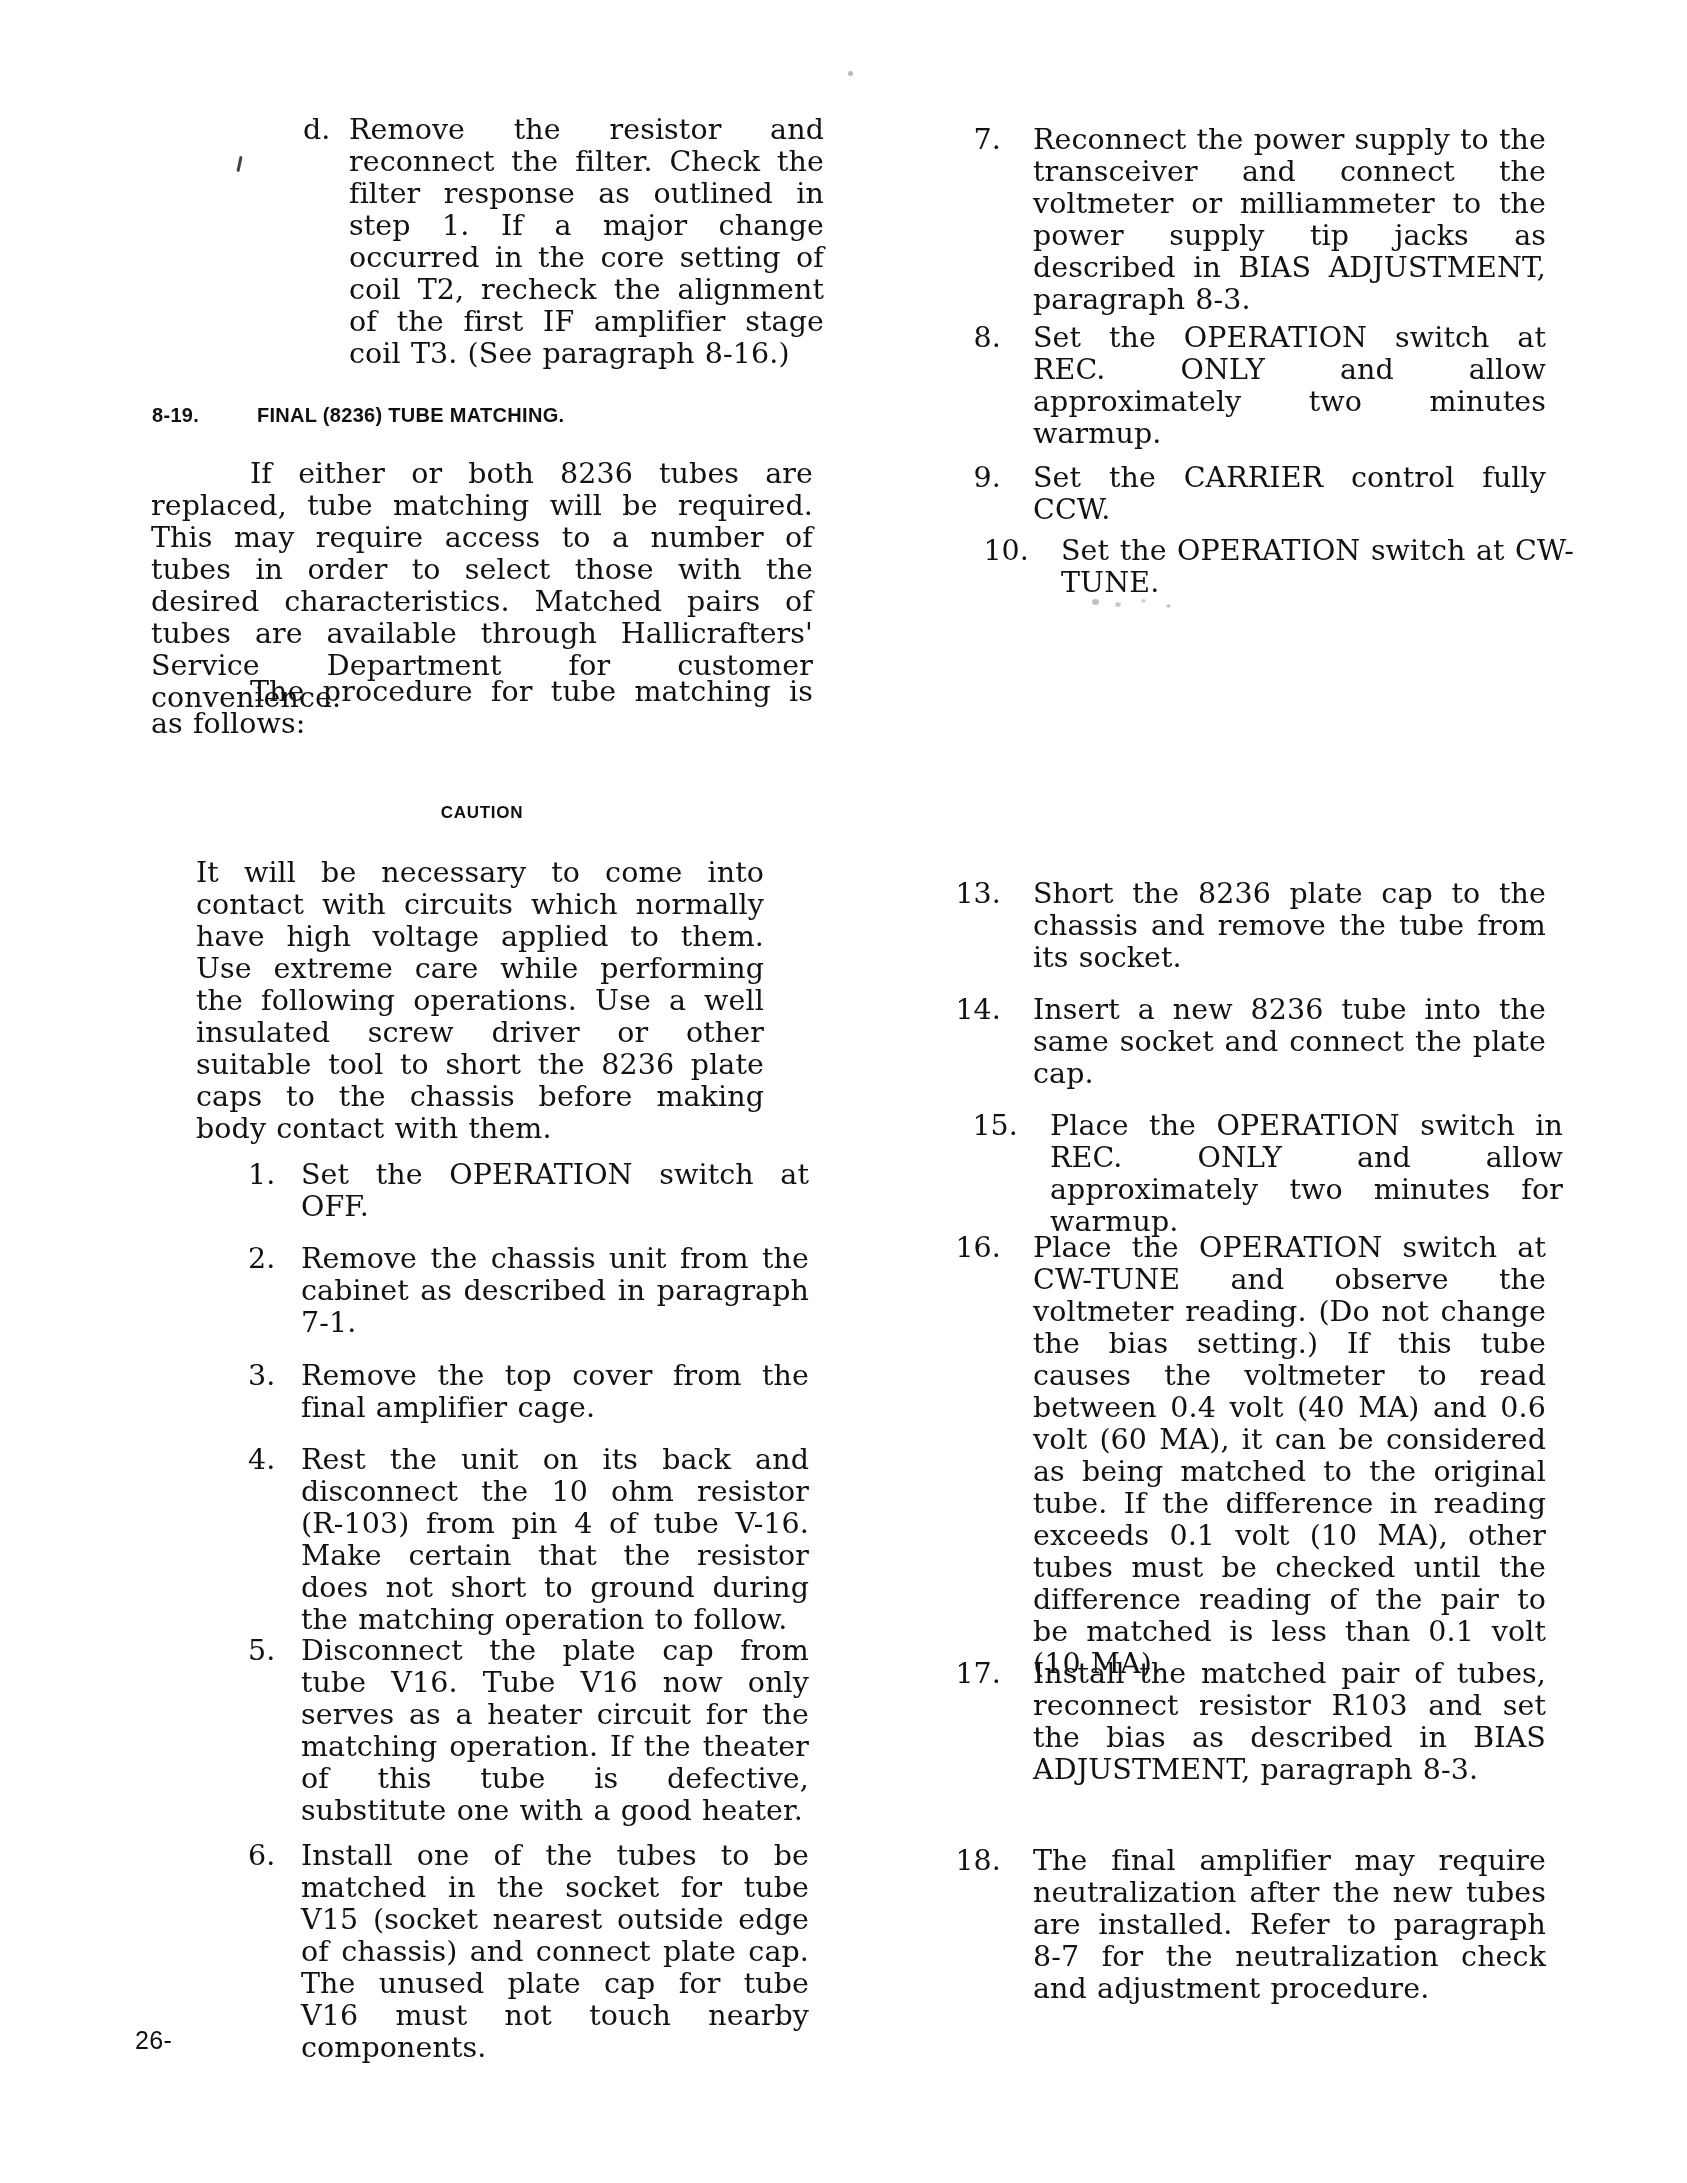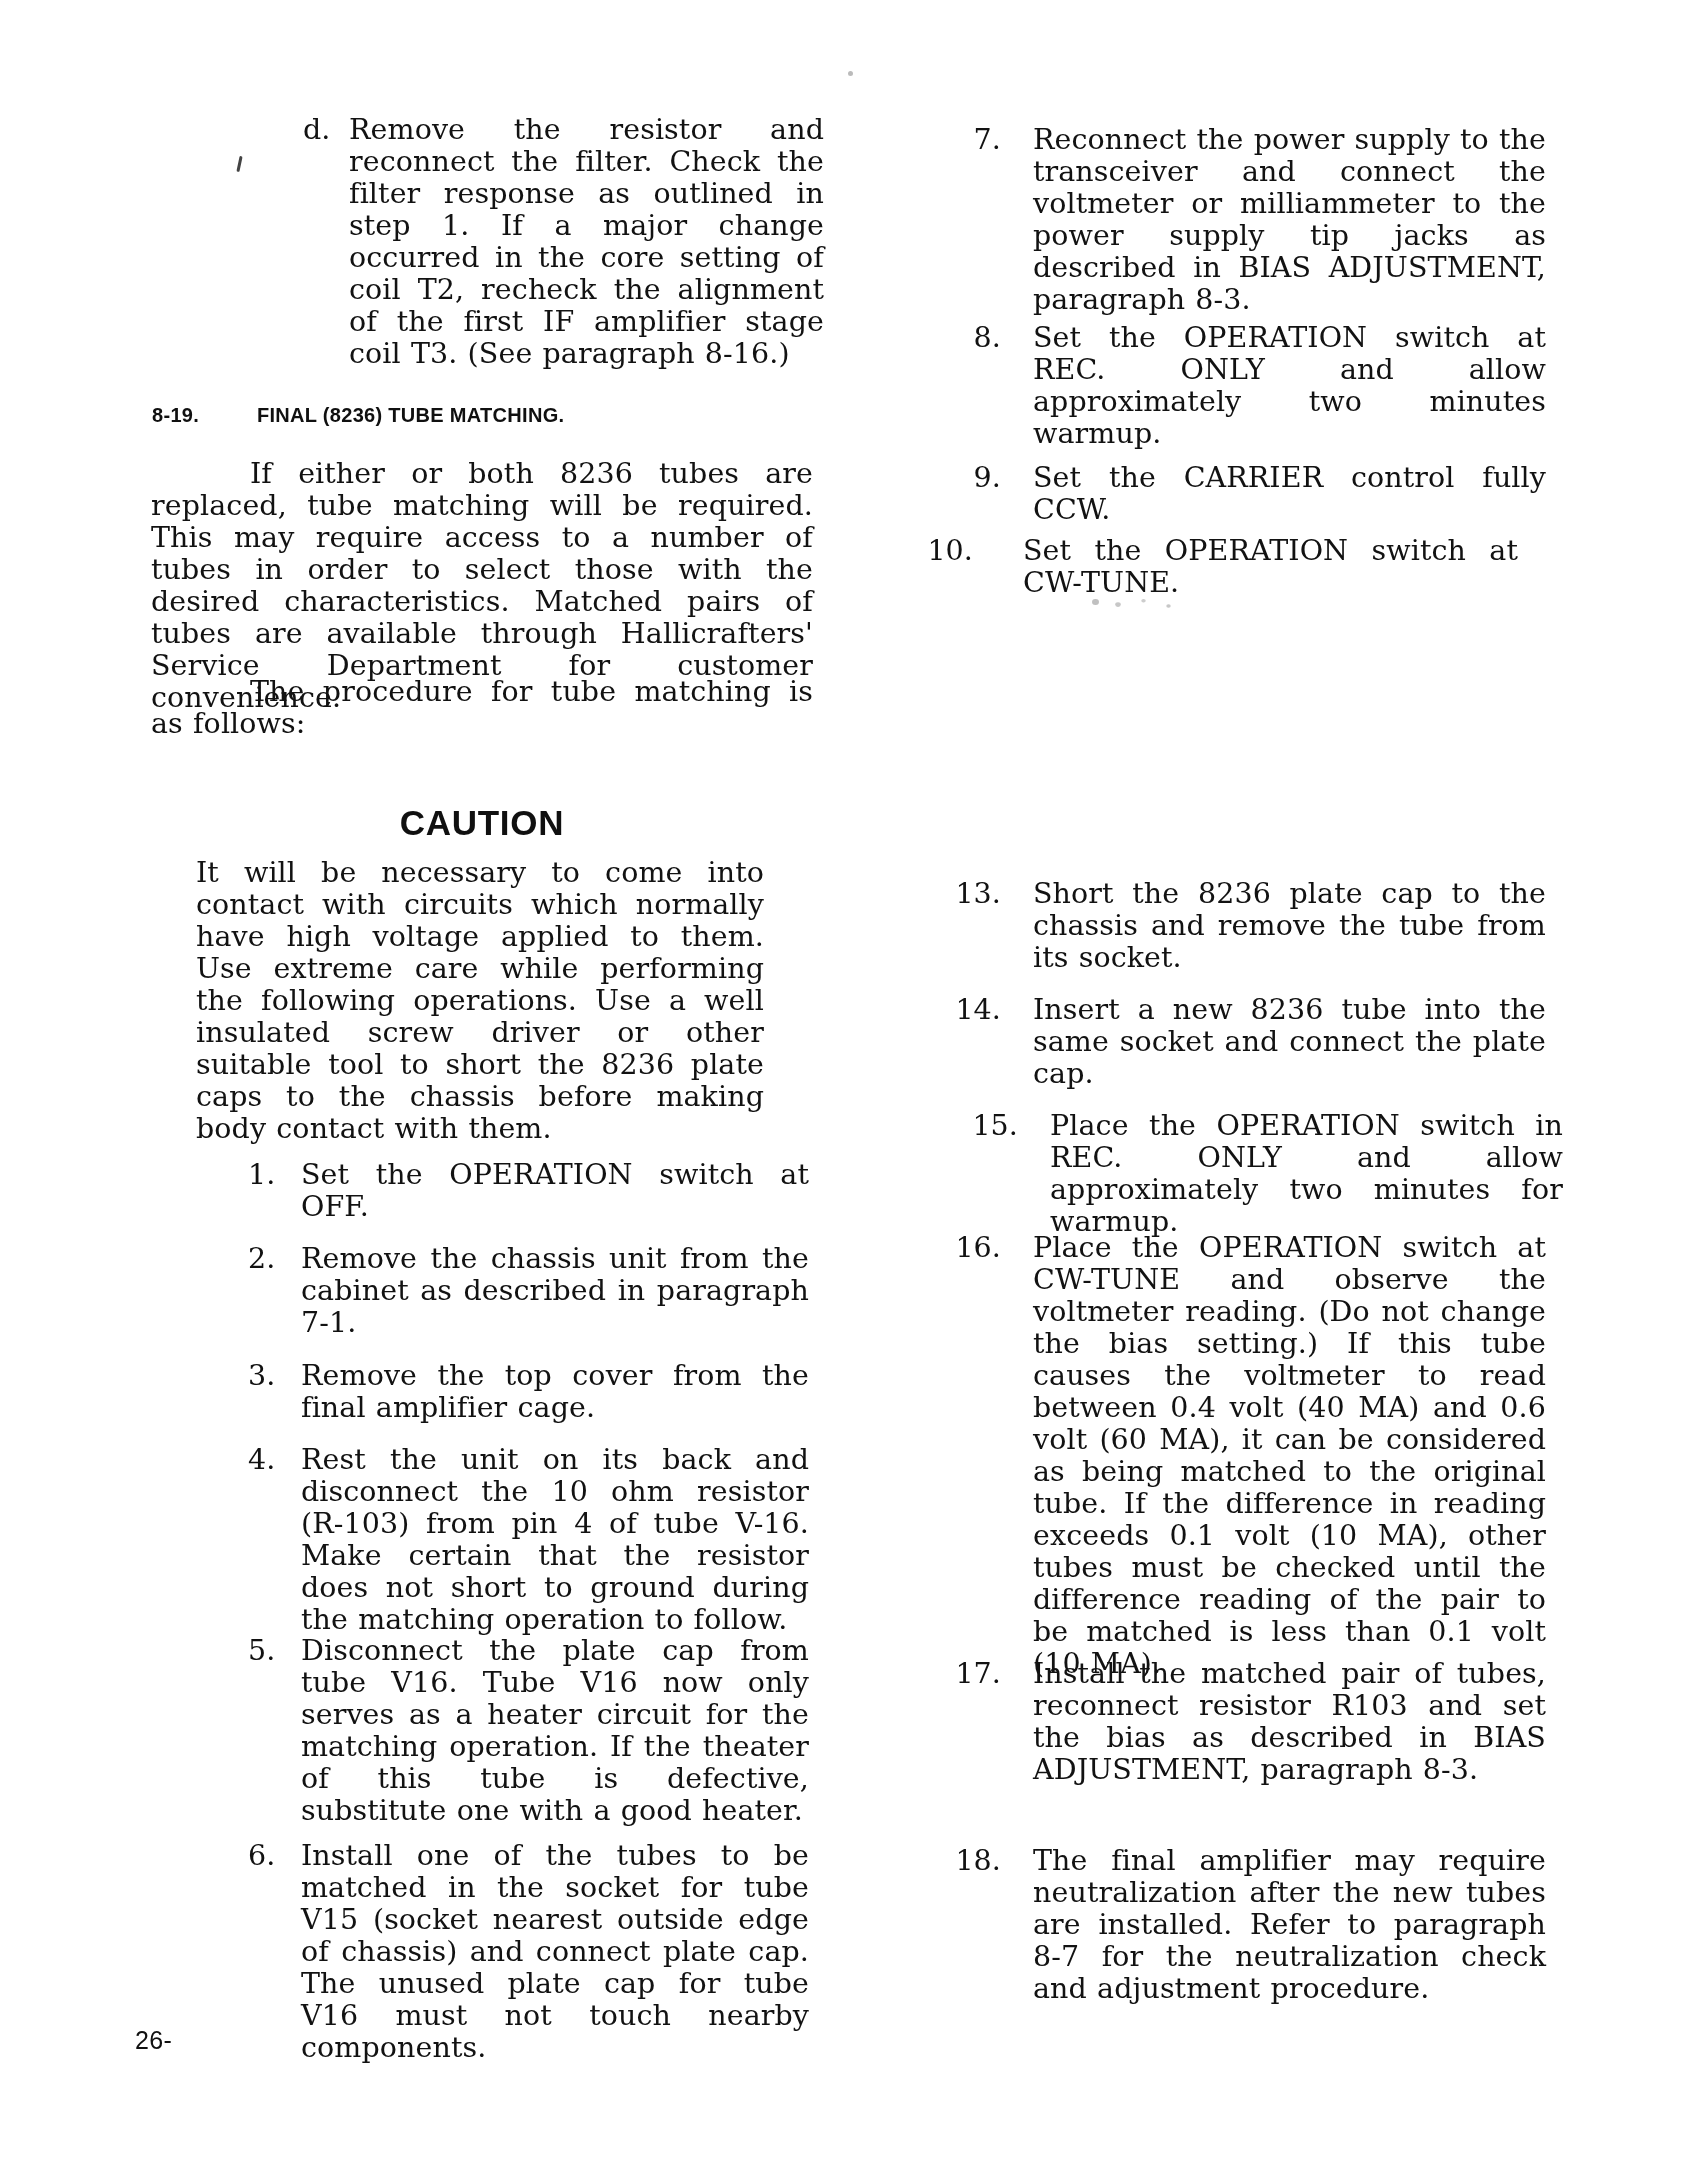--- a/index.html
+++ b/index.html
@@ -56,21 +56,21 @@
     line-height: 30px;
     letter-spacing: 0.3px;
     color: #101010;
     display: flex;
     align-items: flex-end;
   }
   .heading .sec-num { flex: none; width: 105px; }
   .caution-title {
     font-family: "Liberation Sans", sans-serif;
     font-weight: bold;
-    font-size: 35px;
+    font-size: 17px;
     letter-spacing: 0.7px;
     text-align: center;
     color: #101010;
   }
   .page-number {
     font-family: "Liberation Sans", sans-serif;
     font-weight: normal;
     font-size: 25px;
     letter-spacing: 0.3px;
     color: #101010;
@@ -149,21 +149,21 @@
     <div class="txt body-text">Reconnect the power supply to the transceiver and connect the voltmeter or milliammeter to the power supply tip jacks as described in BIAS ADJUSTMENT, paragraph 8-3.</div>
   </div>
   <div class="block step rstep" style="top:322px; left:948px; width:598px;">
     <span class="num body-text">8.</span>
     <div class="txt body-text">Set the OPERATION switch at REC. ONLY and allow approximately two minutes warmup.</div>
   </div>
   <div class="block step rstep" style="top:462px; left:948px; width:598px;">
     <span class="num body-text">9.</span>
     <div class="txt body-text">Set the CARRIER control fully CCW.</div>
   </div>
-  <div class="block step rstep" style="top:535px; left:920px; width:598px;gap:18px;">
+  <div class="block step rstep" style="top:535px; left:976px; width:598px;">
     <span class="num body-text">10.</span>
     <div class="txt body-text">Set the OPERATION switch at CW-TUNE.</div>
   </div>
   <div class="block step rstep" style="top:878px; left:948px; width:598px;">
     <span class="num body-text">13.</span>
     <div class="txt body-text">Short the 8236 plate cap to the chassis and remove the tube from its socket.</div>
   </div>
   <div class="block step rstep" style="top:994px; left:948px; width:598px;">
     <span class="num body-text">14.</span>
     <div class="txt body-text">Insert a new 8236 tube into the same socket and connect the plate cap.</div>

